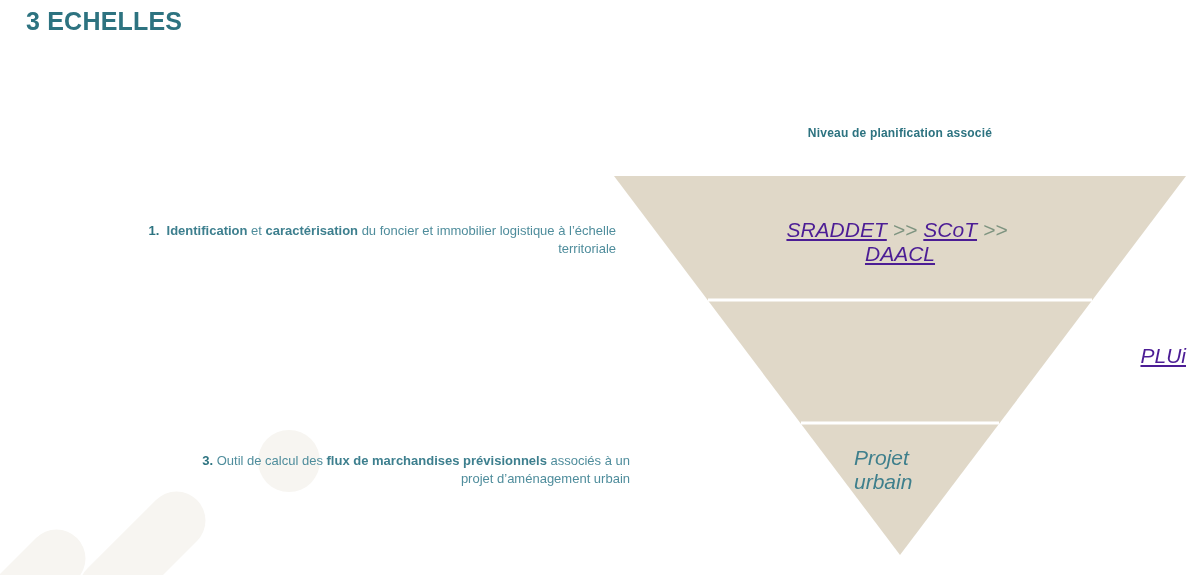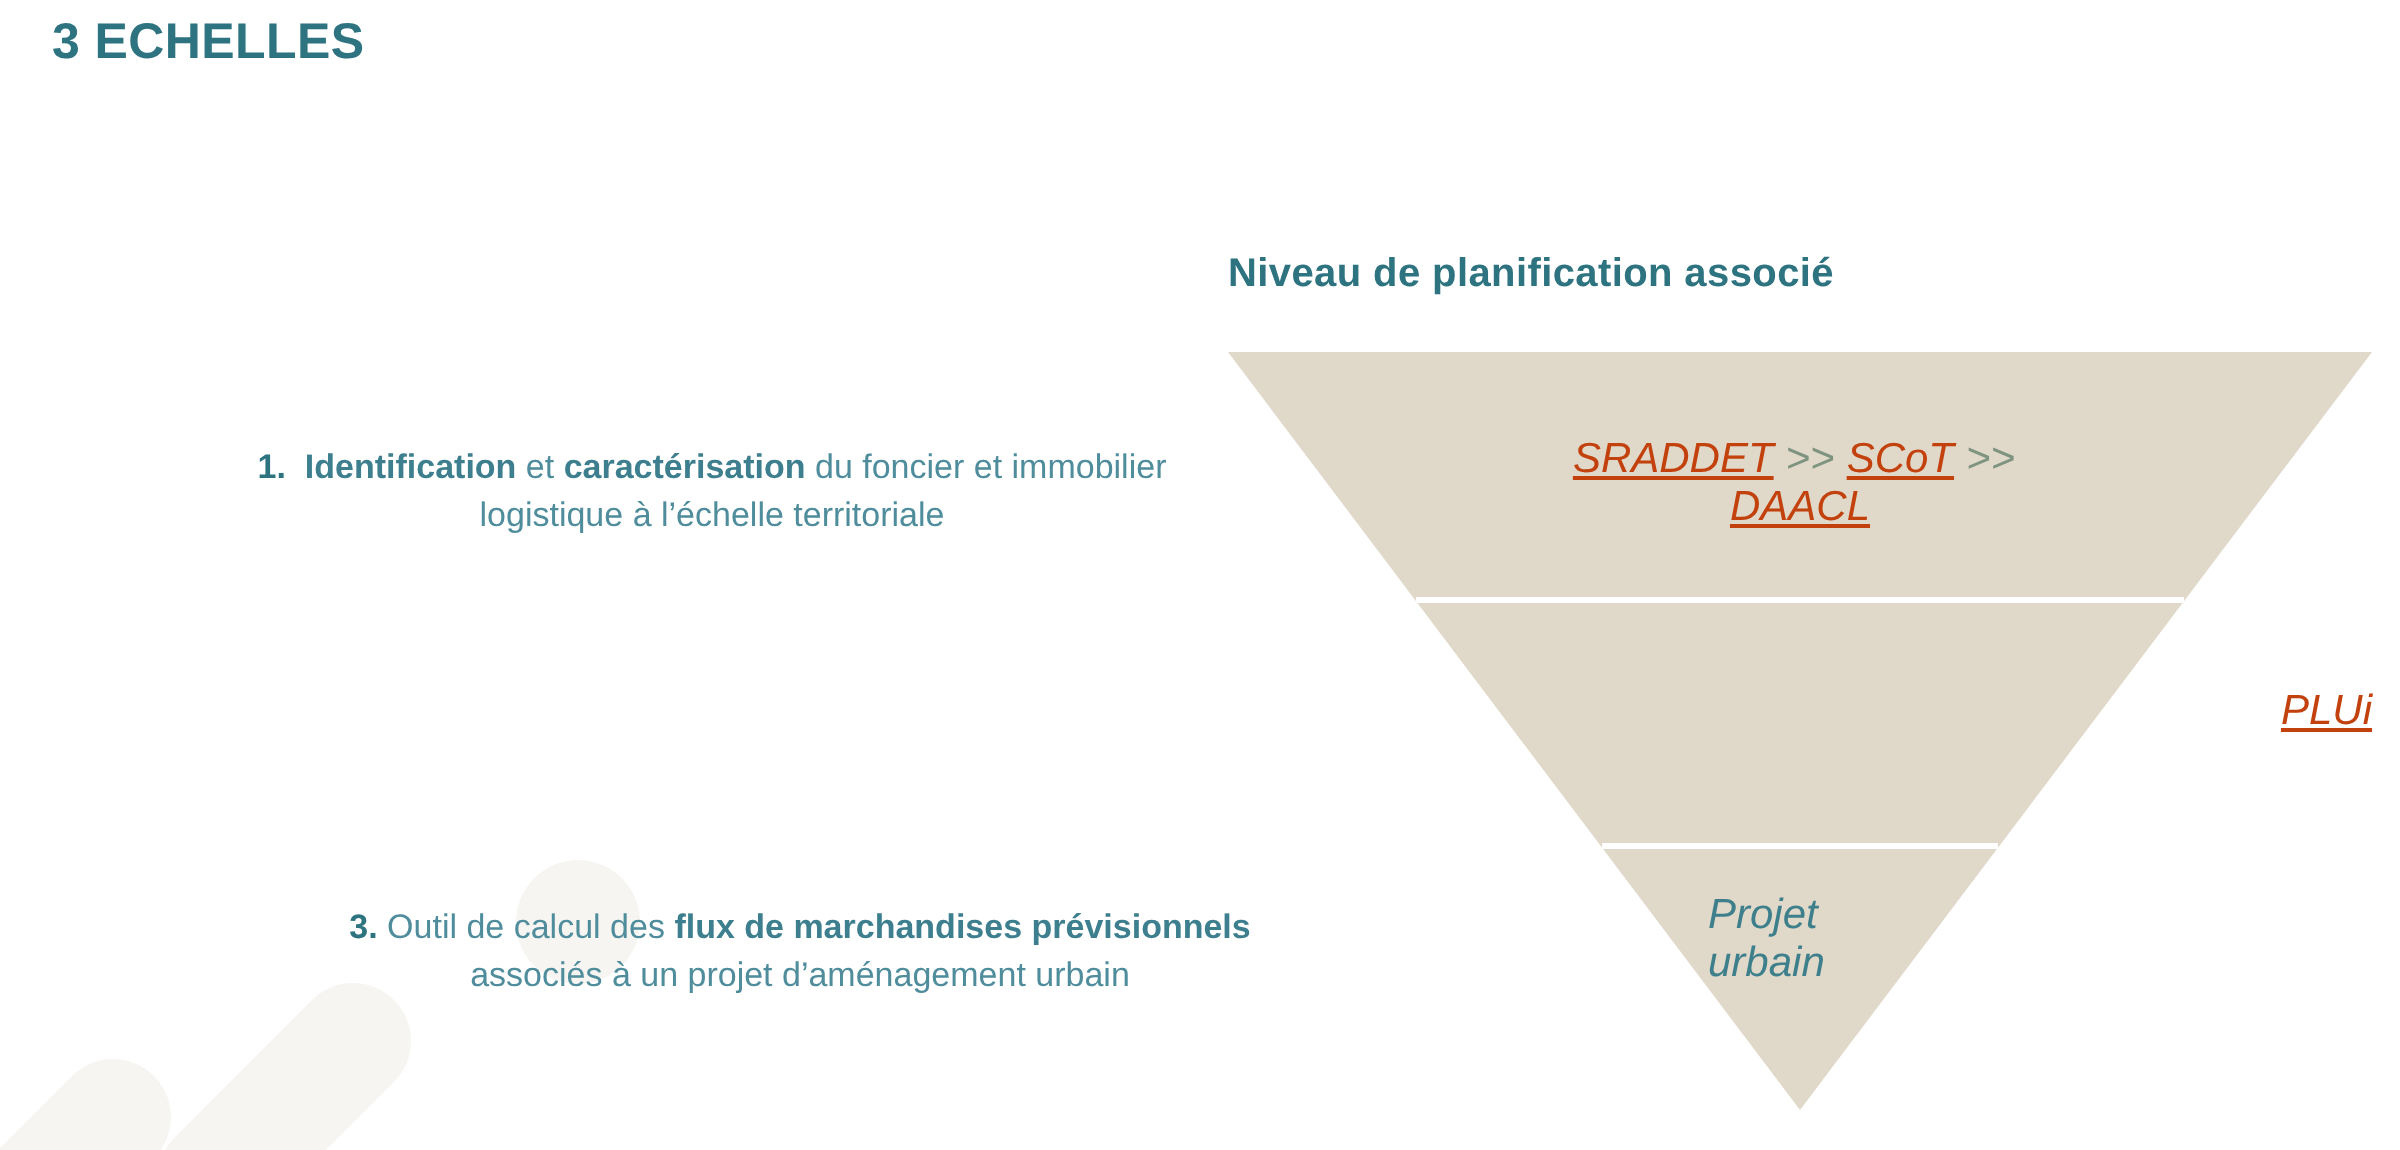--- a/index.html
+++ b/index.html
@@ -63,22 +63,22 @@
     margin-top: 5px;
     line-height: 1.2;
   }
 
   
   #funnel-heading {
     position: absolute;
     left: 614px;
     top: 126px;
     width: 572px;
-    text-align: left;
-    font-size: 20px;
+    text-align: center;
+    font-size: 12px;
     font-weight: bold;
     color: #2d7380;
     letter-spacing: 0.2px;
   }
 
   
   #funnel {
     position: absolute;
     left: 614px;
     top: 176px;
@@ -115,37 +115,37 @@
   }
   #funnel-label-3 {
     left: 854px;
     top: 446px;
     width: 160px;
     text-align: left;
     font-size: 21px;
     color: #3e7f8c;
   }
   .flink {
-    color: #c2410c;
+    color: #4c1d95;
     text-decoration: underline;
     text-underline-offset: 2px;
   }
   .fsep {
     color: #7e9480;
     font-style: italic;
     text-decoration: none;
   }
 
   
   .item {
     position: absolute;
     color: #4f8d9c;
-    font-size: 17px;
+    font-size: 13px;
     line-height: 1.42;
-    text-align: center;
+    text-align: right;
   }
   .item b {
     color: #3d7f8e;
     font-weight: bold;
   }
   .item .num {
     color: #2d7380;
     font-weight: bold;
   }
   #item-1 { left: 96px; top: 222px; width: 520px; }

